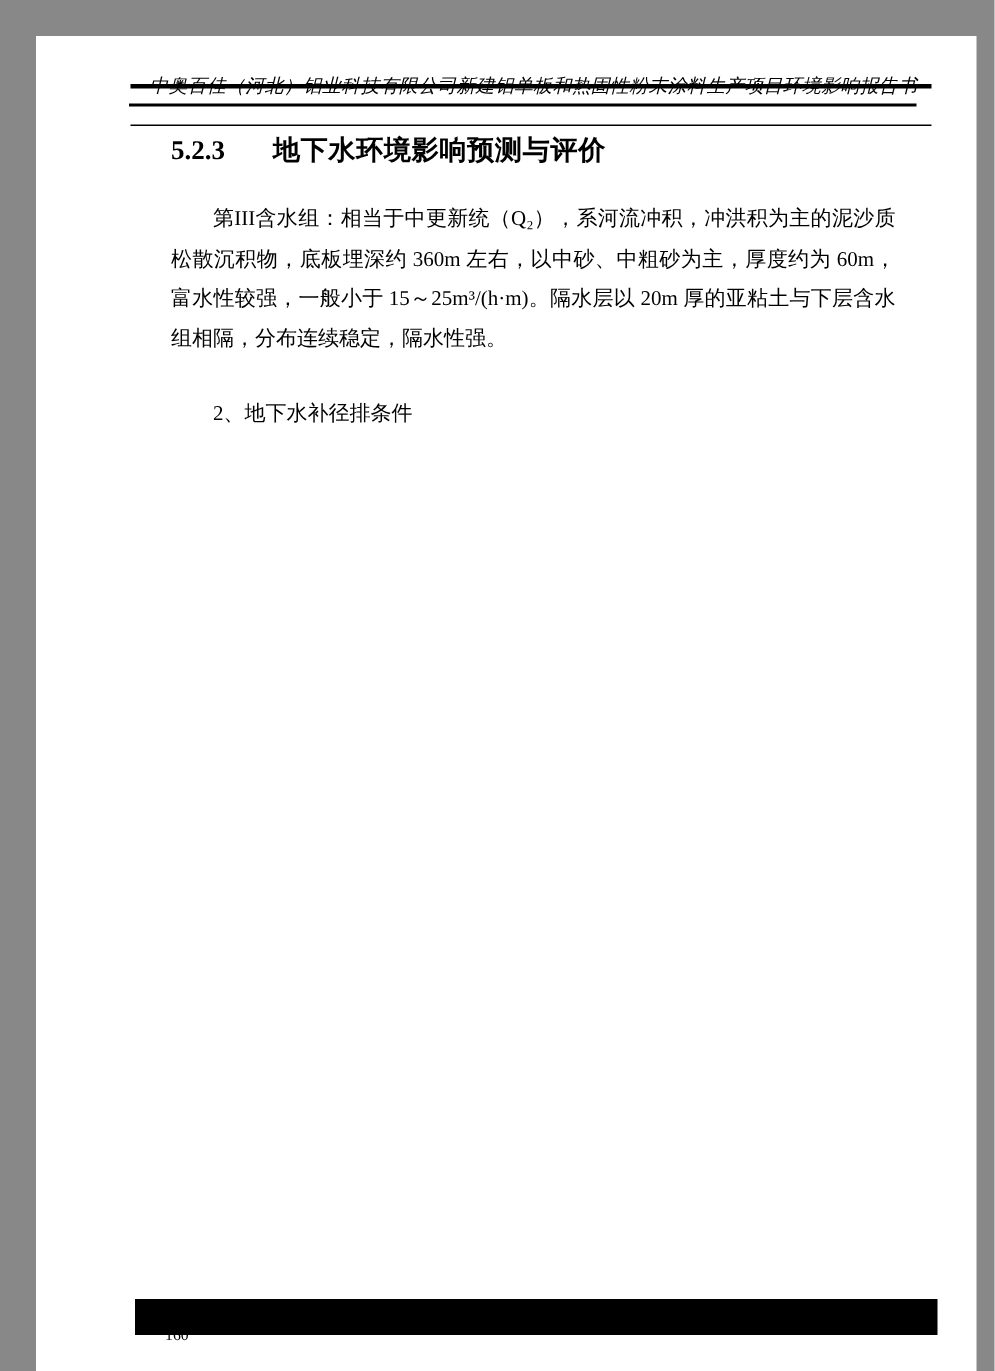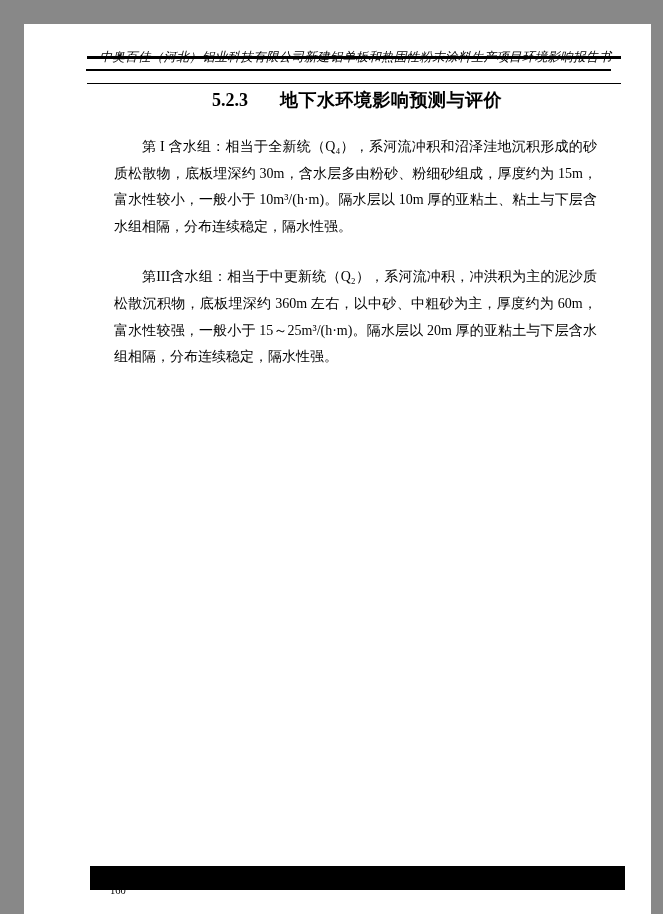--- a/index.html
+++ b/index.html
@@ -43,21 +43,20 @@
   }
   .section-heading {
     position: absolute;
     top: 52px;
     left: 66px;
     right: 63px;
     font-weight: bold;
     font-size: 18px;
     line-height: 24px;
     white-space: nowrap;
-    text-align: center;
   }
   .section-number {
     font-family: "Liberation Serif", "DejaVu Serif", serif;
     margin-right: 8px;
   }
   .section-title {
     font-family: "Liberation Sans", "DejaVu Sans", sans-serif;
     letter-spacing: 0.5px;
   }
   .body-text {
@@ -97,21 +96,21 @@
 
   <div class="header-double-rule"></div>
 
   <div class="body-top-rule"></div>
 
   <div class="section-heading">
     <span class="section-number">5.2.3</span><span class="section-title">地下水环境影响预测与评价</span>
   </div>
 
   <div class="body-text">
-    <p>第 I 含水组：相当于全新统（Q₄），系河流冲积和沼泽洼地沉积形成的砂质松散物，底板埋深约 30m，含水层多由粉砂、粉细砂组成，厚度约为 15m，富水性较小，一般小于 10m³/(h·m)。隔水层以 10m 厚的亚粘土、粘土与下层含水组相隔，分布连续稳定，隔水性强。</p>
     <p>第III含水组：相当于中更新统（Q₂），系河流冲积，冲洪积为主的泥沙质松散沉积物，底板埋深约 360m 左右，以中砂、中粗砂为主，厚度约为 60m，富水性较强，一般小于 15～25m³/(h·m)。隔水层以 20m 厚的亚粘土与下层含水组相隔，分布连续稳定，隔水性强。</p>
+    <p>2、地下水补径排条件</p>
   </div>
 
   <div class="footer-rule"></div>
 
   <div class="page-number">160</div>
 
 </div>
 
 </body></html>

